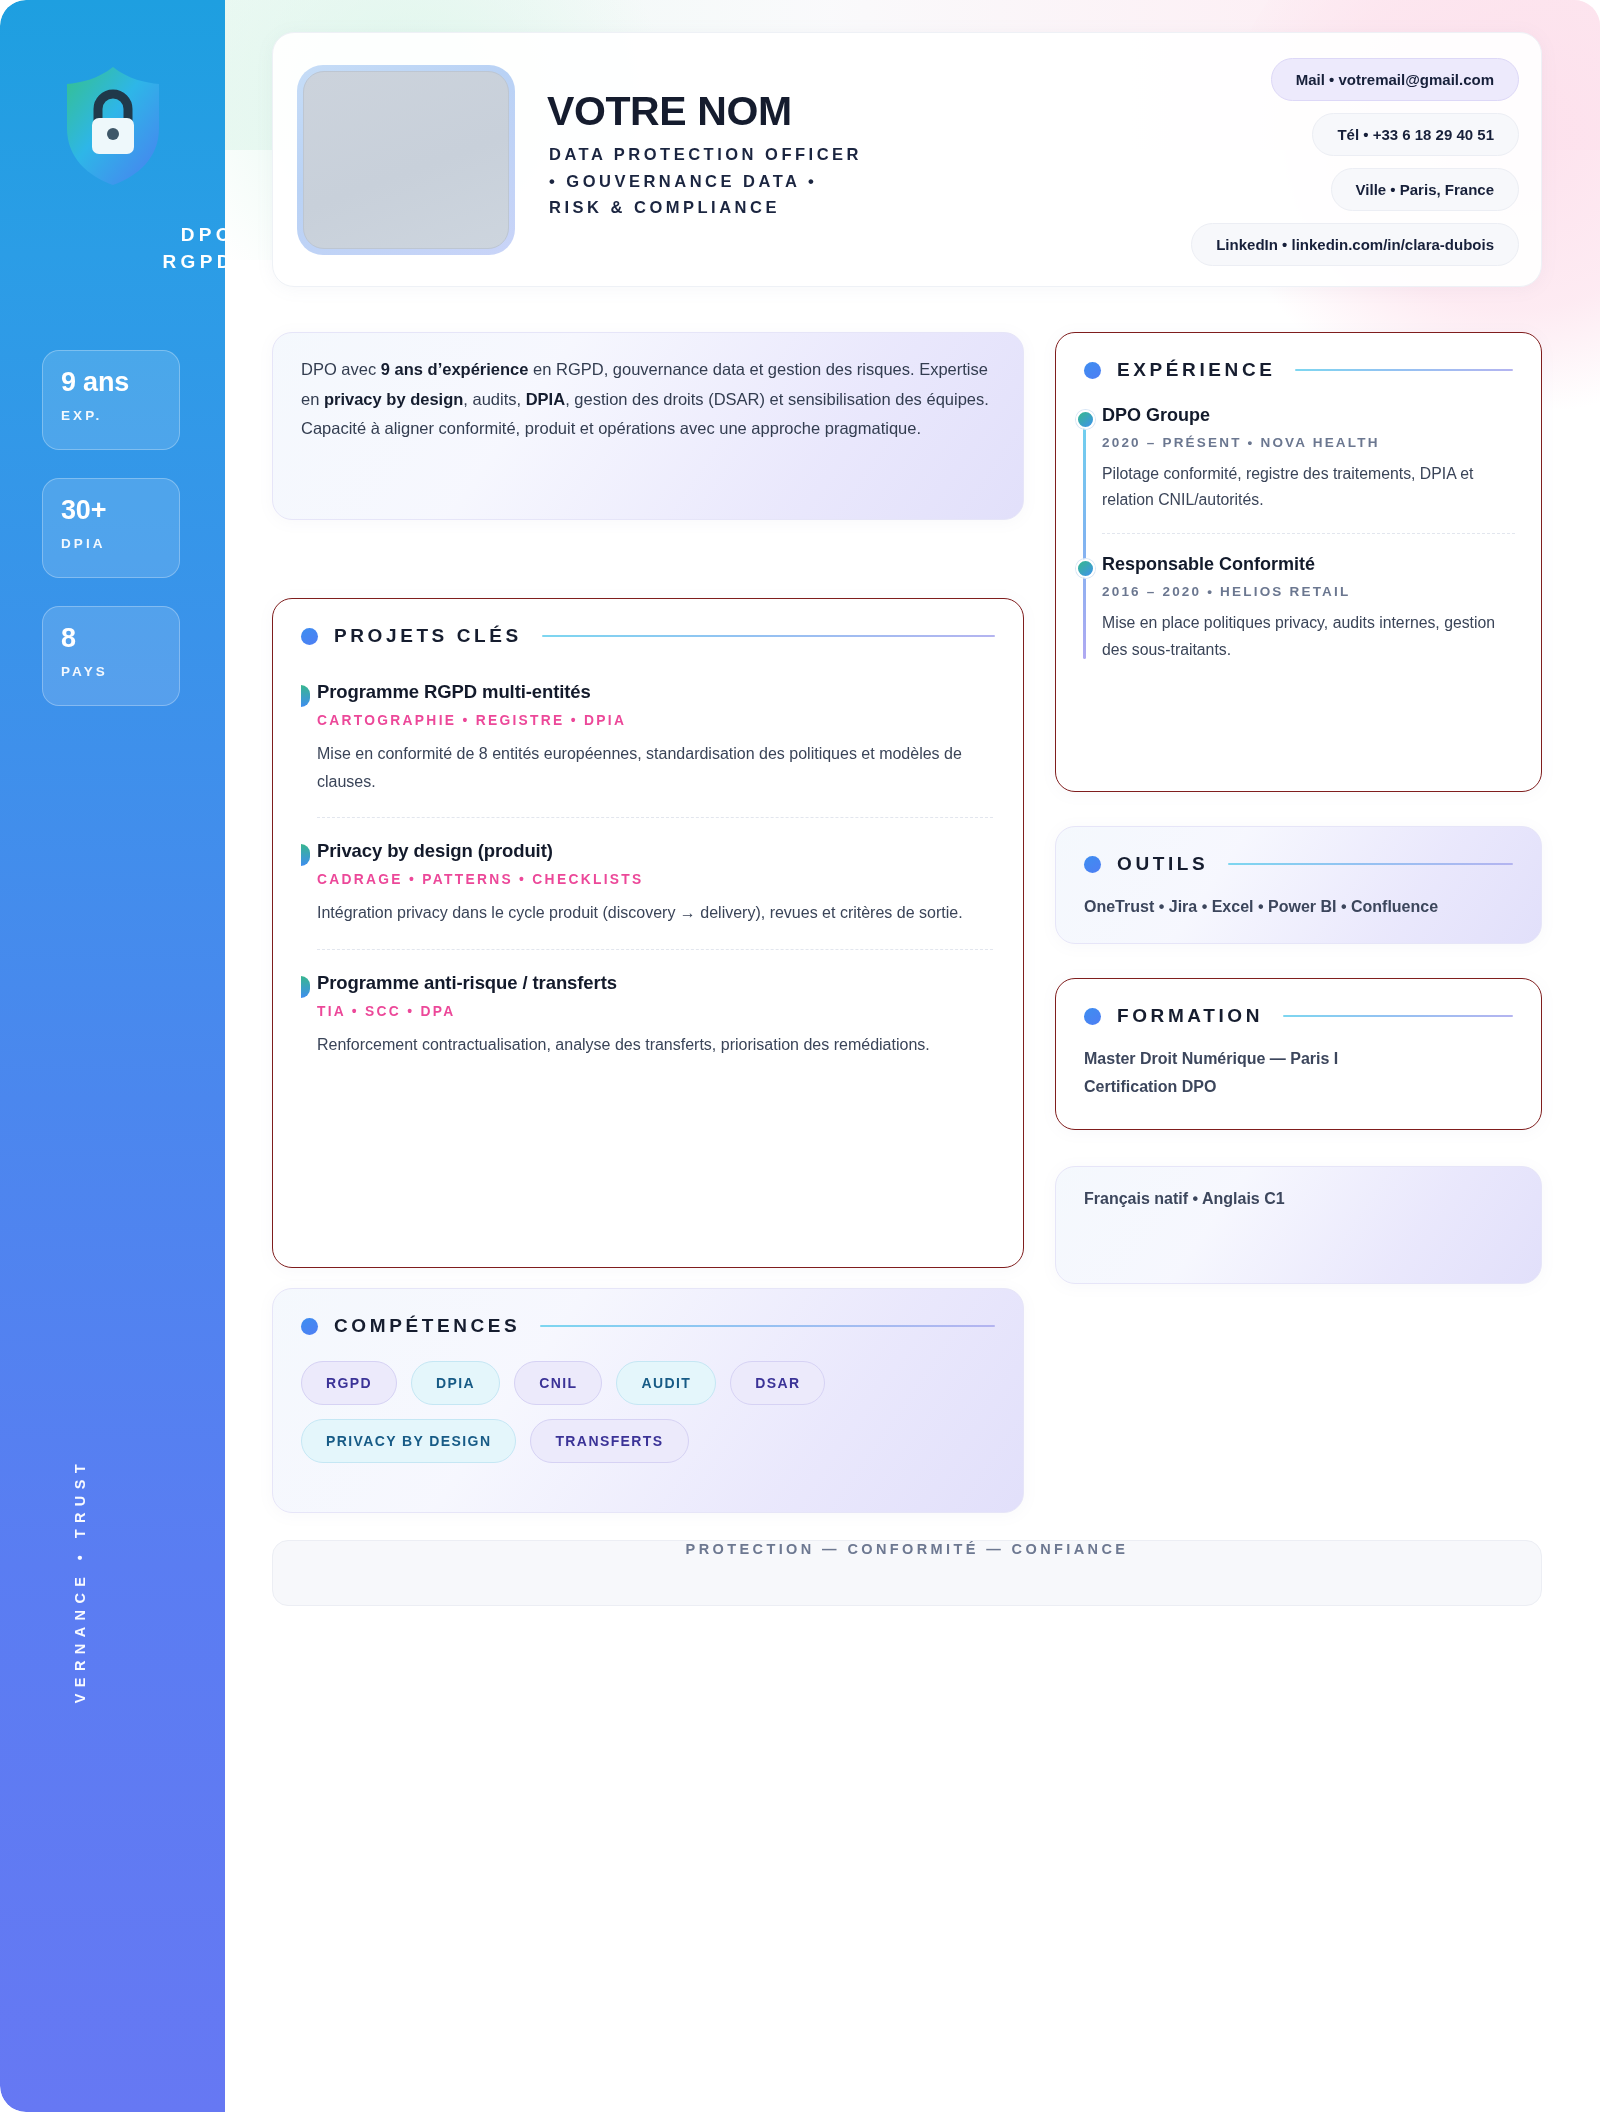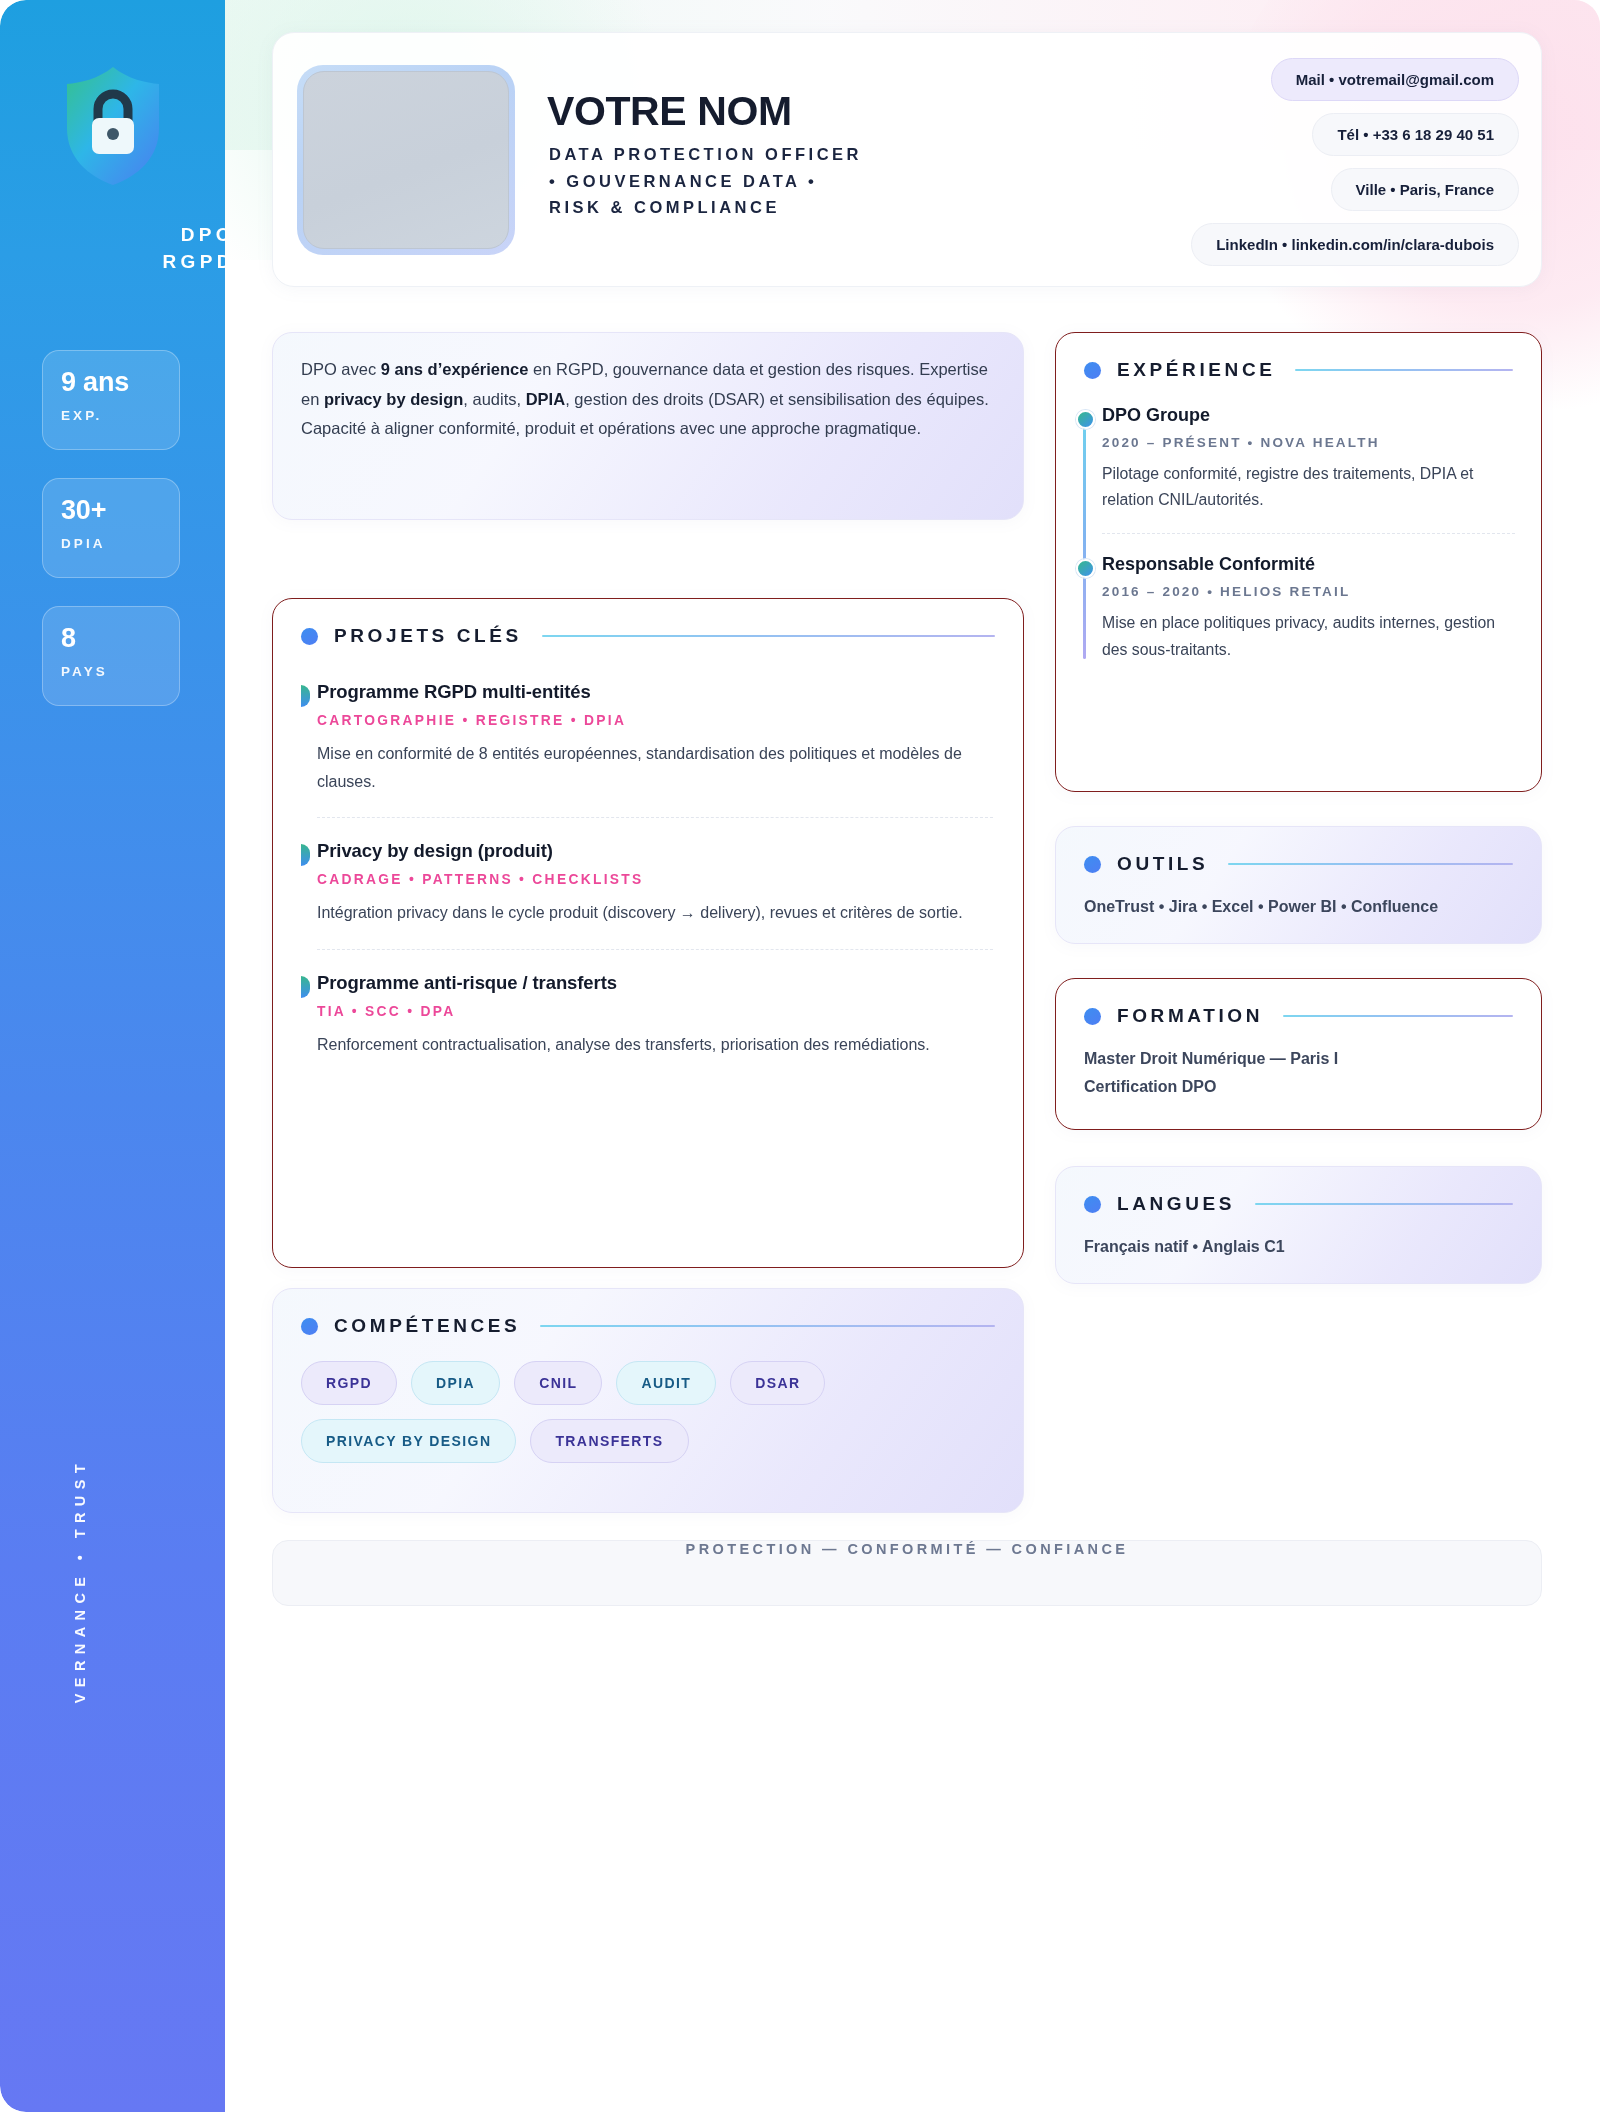--- a/index.html
+++ b/index.html
@@ -482,25 +482,20 @@
         <span class="sec-title">FORMATION</span>
         <span class="rule"></span>
       </div>
       <div class="mini-body">
         <div>Master Droit Numérique — Paris I</div>
         <div>Certification DPO</div>
       </div>
     </section>
 
     <section class="card tinted" style="left:830px; top:1166px; width:487px; height:118px;">
-      <div class="sec-head">
-        <span class="dot"></span>
-        <span class="sec-title">LANGUES</span>
-        <span class="rule"></span>
-      </div>
       <div class="mini-body">Français natif • Anglais C1</div>
     </section>
 
     <div class="footer" style="top:1540px;">
       <span>PROTECTION — CONFORMITÉ — CONFIANCE</span>
     </div>
 
   </main>
 </div>
 

